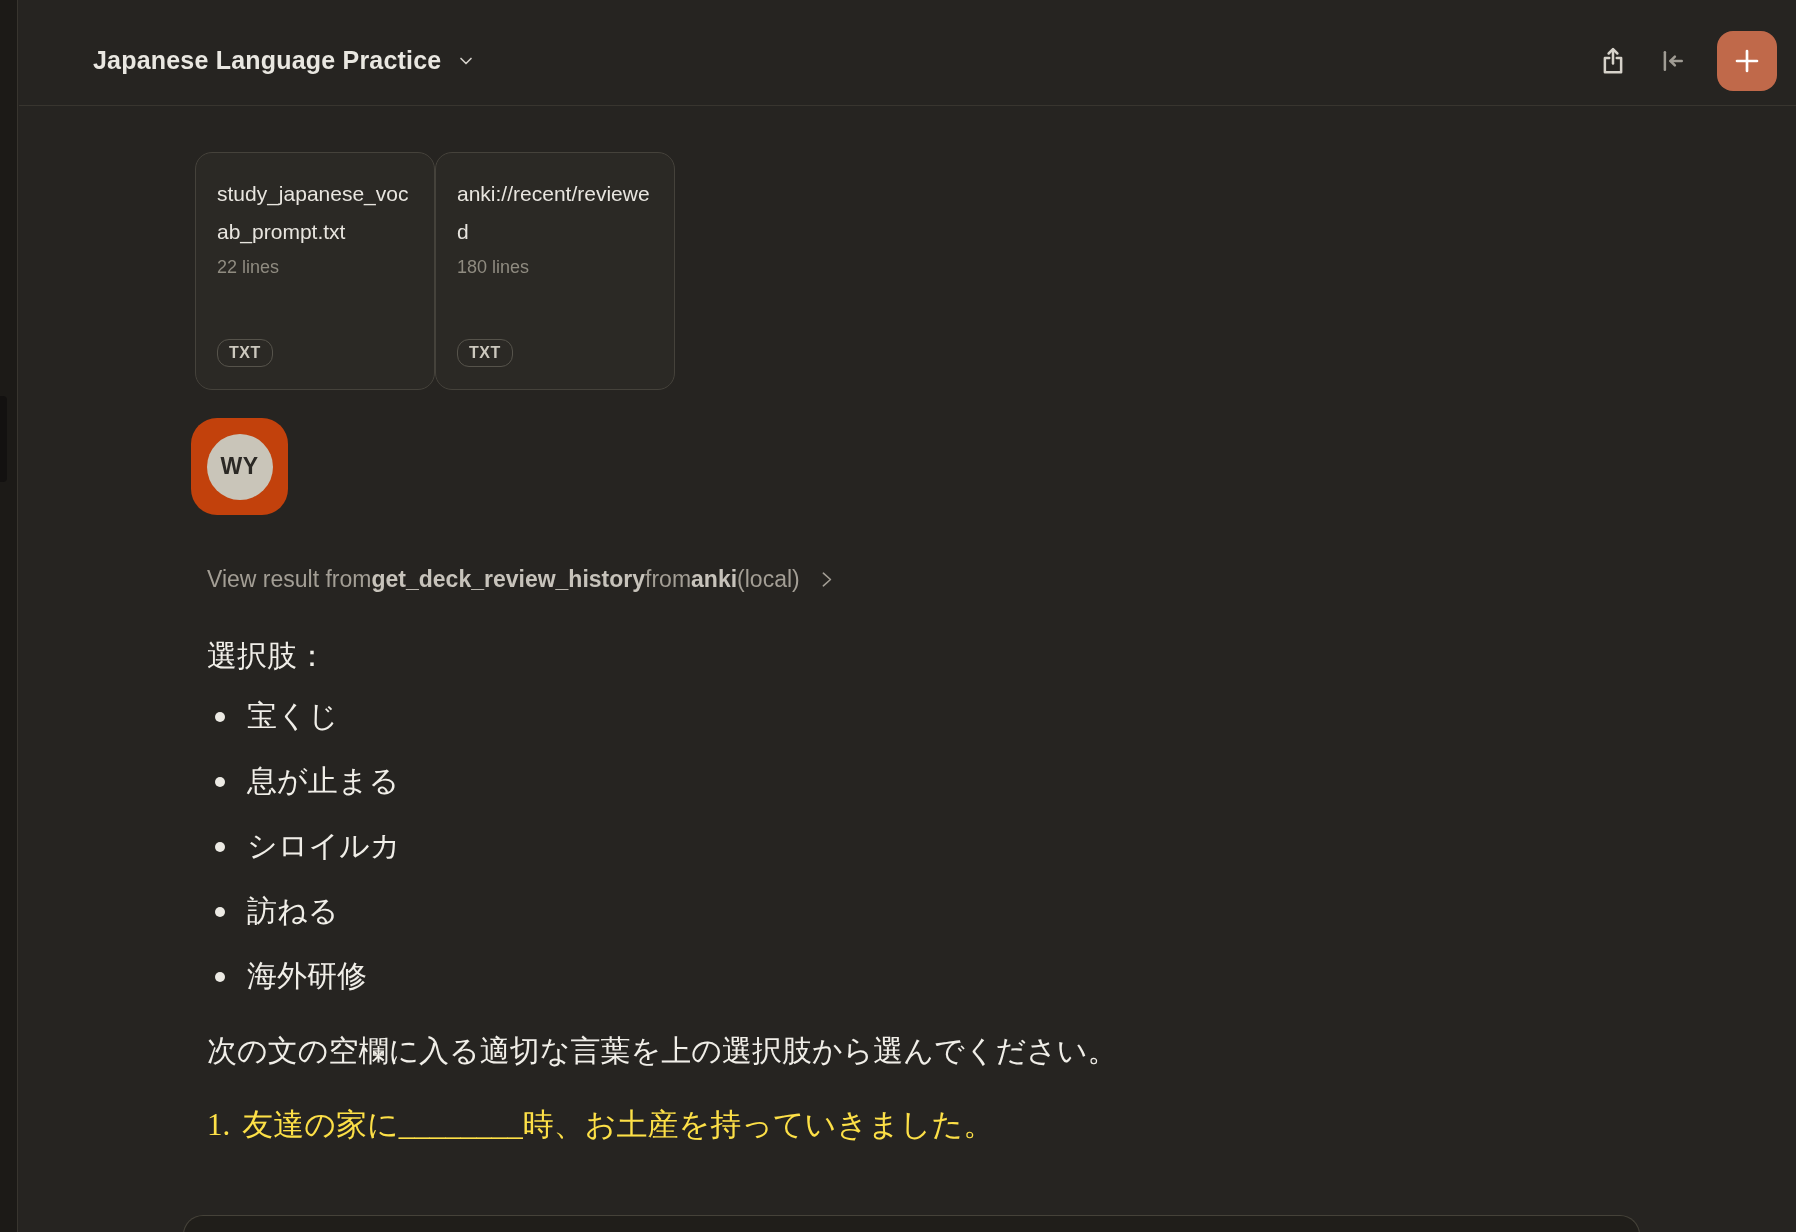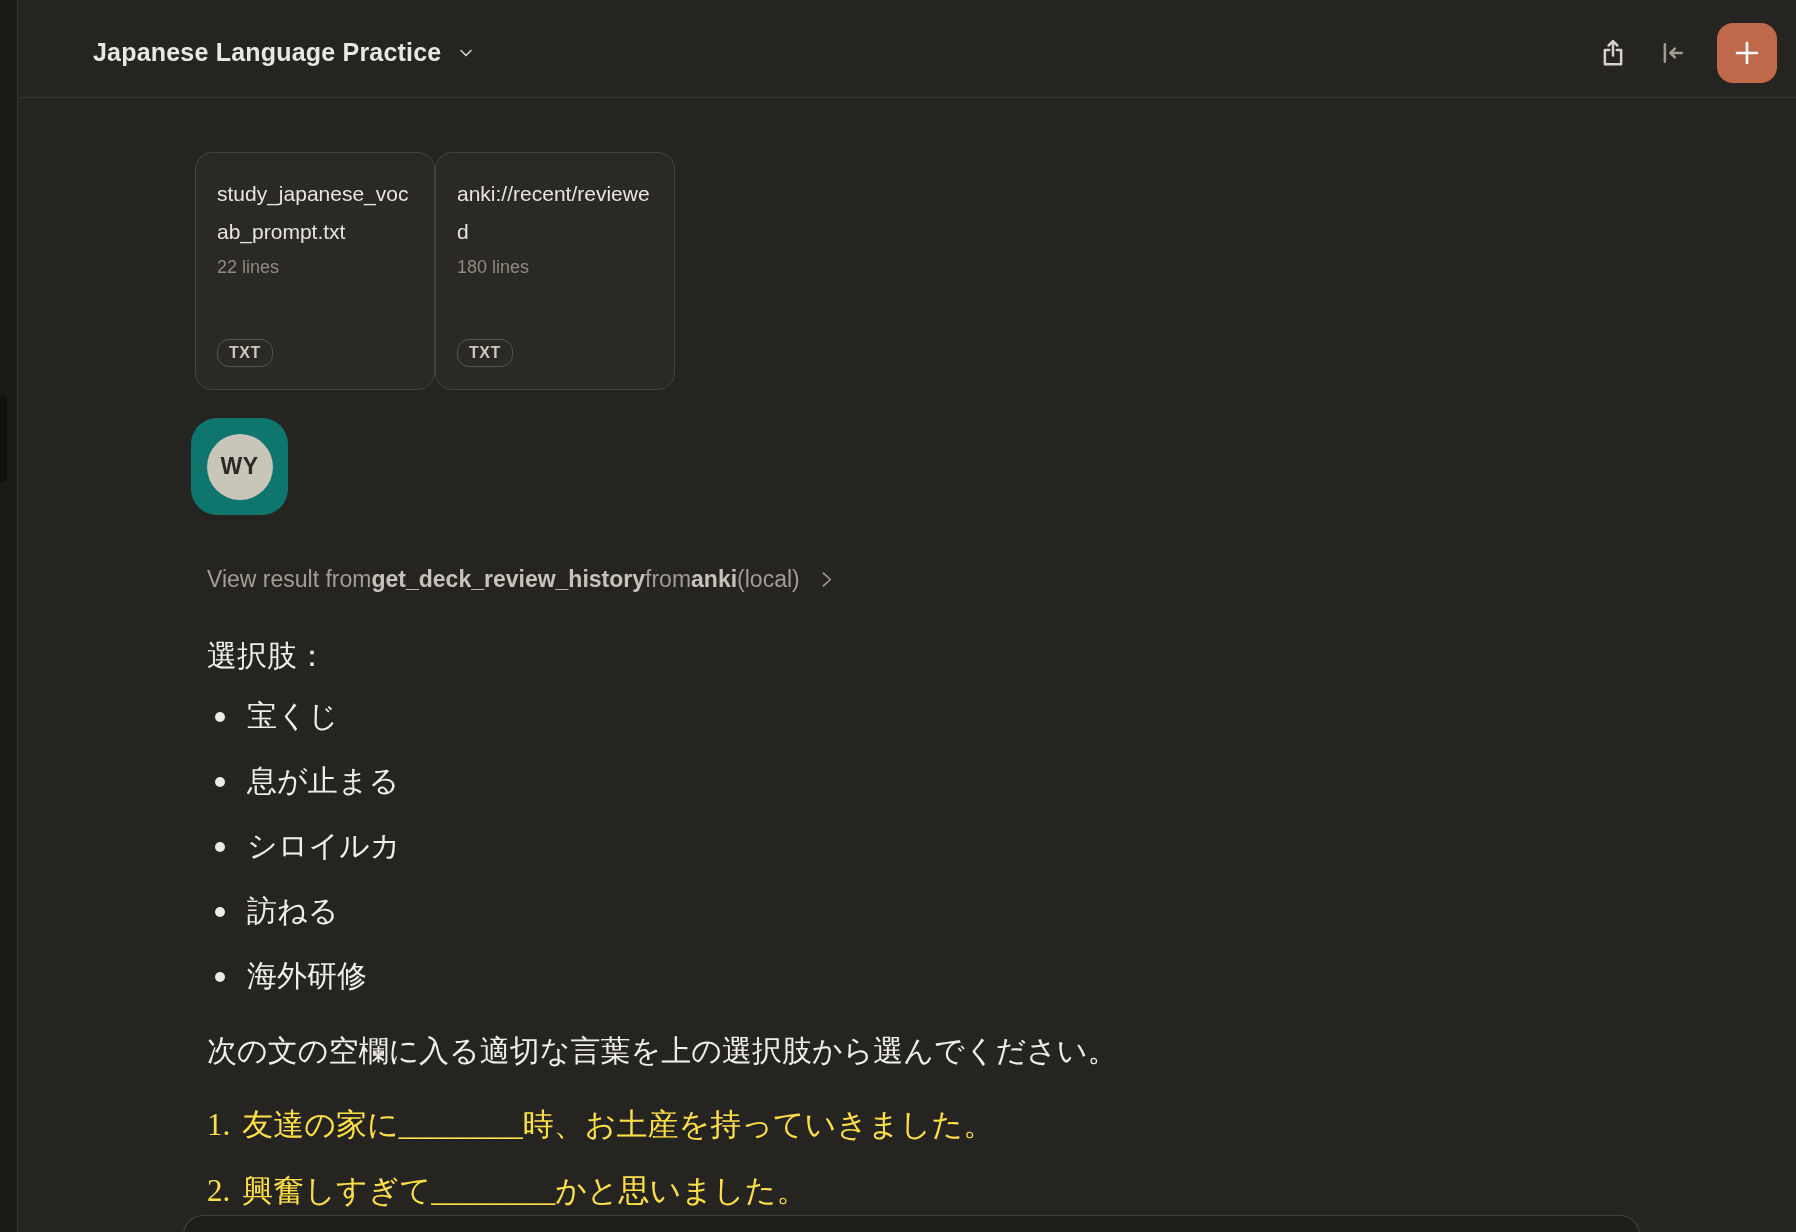--- a/index.html
+++ b/index.html
@@ -16,21 +16,21 @@
     position:absolute; left:0; top:0; width:18px; height:1232px;
     background:#1c1a17; border-right:1px solid #38352f;
   }
   .rail-notch {
     position:absolute; left:0; top:396px; width:7px; height:86px;
     background:#131110; border-radius:0 4px 4px 0;
   }
 
   
   header {
-    position:absolute; left:19px; top:8px; right:0; height:90px;
+    position:absolute; left:19px; top:16px; right:0; height:90px;
     display:flex; align-items:center;
     padding:0 19px 0 74px;
     border-bottom:1px solid #38352f;
     background:#262421;
   }
   .title-group { display:flex; align-items:center; gap:15px; cursor:pointer; }
   .page-title {
     font-size:25px; font-weight:600; color:#e9e7e1; letter-spacing:.2px;
   }
   .chev-down { width:20px; height:20px; stroke:#d3d0c9; }
@@ -71,21 +71,21 @@
   .file-badge {
     position:absolute; left:21px; bottom:22px;
     border:1.5px solid #56534b; border-radius:12px;
     padding:4px 11px; font-size:16px; font-weight:700;
     color:#ccc8be; letter-spacing:.5px;
   }
 
   
   .user-row { margin-top:28px; margin-left:-4px; }
   .user-bubble {
-    width:97px; height:97px; background:#0f766e; border-radius:26px;
+    width:97px; height:97px; background:#c2410c; border-radius:26px;
     display:flex; align-items:center; justify-content:center;
   }
   .avatar-circle {
     width:66px; height:66px; border-radius:50%;
     background:#c9c5b9; display:flex; align-items:center; justify-content:center;
   }
   .avatar-initials { font-size:23px; font-weight:700; color:#2b2925; letter-spacing:.5px; }
 
   
   .tool-row {
@@ -228,20 +228,17 @@
         <span>海外研修</span>
       </li>
   </ul>
 
   <div class="instruction jp">次の文の空欄に入る適切な言葉を上の選択肢から選んでください。</div>
 
   <div class="questions">
     <div class="question">
       <span class="q-num">1.</span><span>友達の家に________時、お土産を持っていきました。</span>
     </div>
-    <div class="question">
-      <span class="q-num">2.</span><span>興奮しすぎて________かと思いました。</span>
-    </div>
   </div>
 
 </main>
 
 <div class="composer"></div>
 
 </body></html>

